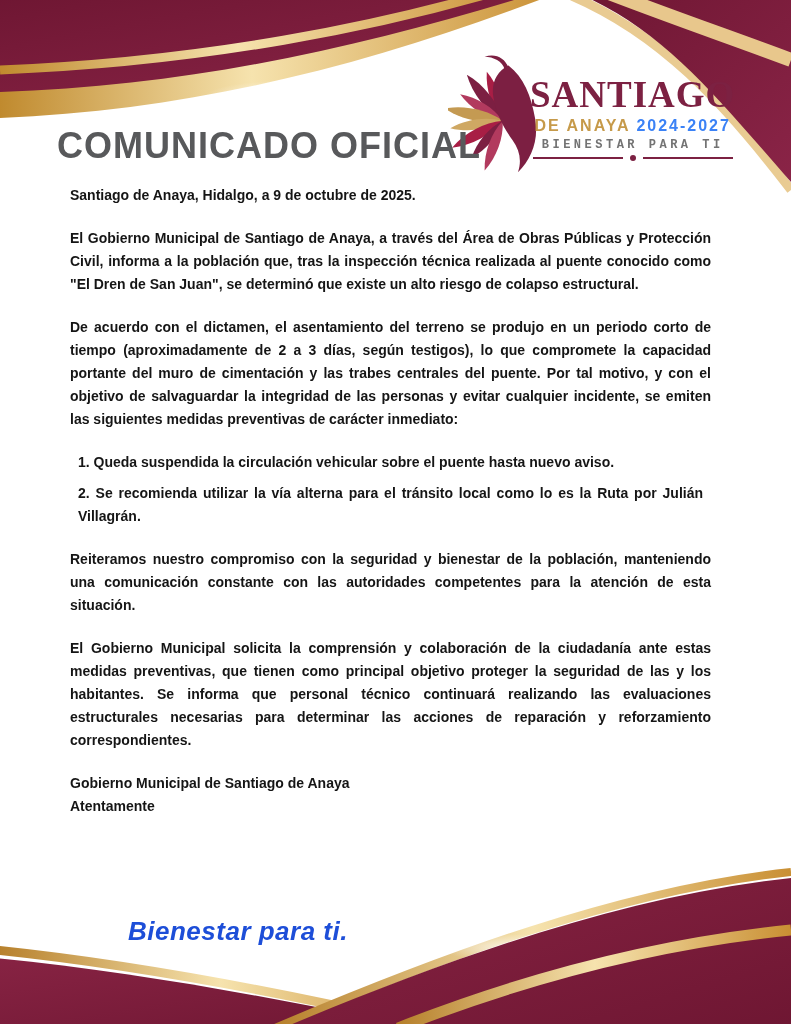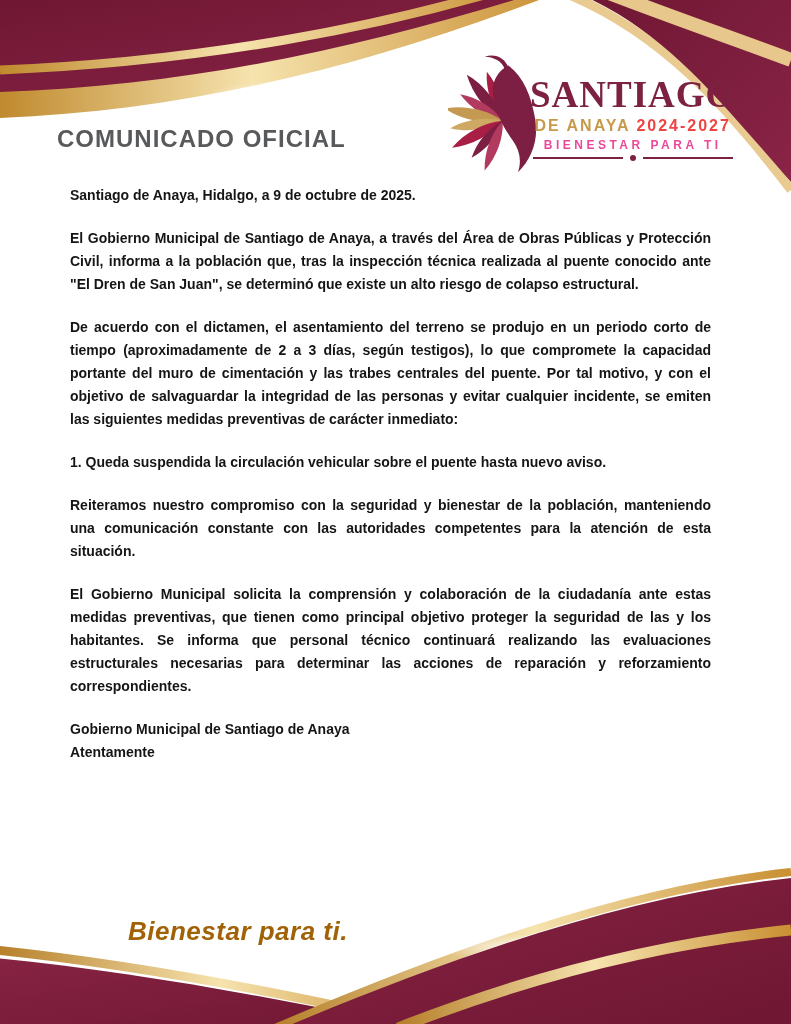--- a/index.html
+++ b/index.html
@@ -30,62 +30,62 @@
     font-family: "Liberation Serif", serif;
     font-weight: 700;
     font-size: 37px;
     line-height: 1;
     color: #7c2142;
     letter-spacing: 1px;
     white-space: nowrap;
   }
   .logo-sub { margin-top: 4px; font-size: 16px; font-weight: 700; letter-spacing: 2px; white-space: nowrap; }
   .logo-sub .gold { color: #c69a4a; margin-top: 12px; }
-  .logo-sub .maroon { color: #ef4444; }
-  .logo-tagline { margin-top: 3px; font-size: 12px; font-weight: 700; letter-spacing: 3.5px; color: #ec4899; white-space: nowrap; }
+  .logo-sub .maroon { color: #3b82f6; }
+  .logo-tagline { margin-top: 3px; font-size: 12px; font-weight: 700; letter-spacing: 3.5px; color: #737373; white-space: nowrap; font-family: Liberation Mono, monospace; }
   .logo-divider { margin-top: 3px; display: flex; align-items: center; gap: 7px; width: 200px; }
   .logo-divider .line { height: 2px; background: #7c2142; flex: 1; }
   .logo-divider .dot { width: 6px; height: 6px; border-radius: 50%; background: #7c2142; }
 
   .doc-title {
     position: absolute;
     top: 125px;
     left: 57px;
-    font-size: 24px;
+    font-size: 36px;
     font-weight: 800;
     letter-spacing: 1px;
     color: #58595b;
     white-space: nowrap;
   }
 
   .content {
     position: absolute;
     top: 184px;
     left: 70px;
     width: 641px;
     color: #151515;
     font-size: 14px;
     font-weight: 700;
     line-height: 23px;
   }
   .content p { margin: 0 0 20px 0; }
   .para { text-align: justify; text-align-last: left; }
   .list-block { margin: 0 0 20px 0; }
-  .list-block p { margin: 0; }
+  .list-block p { margin: 8px; }
   .closing p { margin: 0; }
 
   .footer-tagline {
     position: absolute;
     top: 916px;
     left: 128px;
     font-size: 26px;
     font-weight: 800;
     font-style: italic;
     letter-spacing: 0.5px;
-    color: #a16207;
+    color: #1d4ed8;
   }
 </style>
 </head>
 <body>
 
 <div class="page">
 
   <svg class="deco deco-top" viewBox="0 0 791 210" aria-hidden="true">
     <defs>
       <linearGradient id="goldA" x1="0" y1="0" x2="1" y2="0">
@@ -178,24 +178,25 @@
         <span class="dot"></span>
         <span class="line"></span>
       </div>
     </div>
   </div>
 
   <div class="doc-title">COMUNICADO OFICIAL</div>
 
   <div class="content">
     <p>Santiago de Anaya, Hidalgo, a 9 de octubre de 2025.</p>
-    <p class="para">El Gobierno Municipal de Santiago de Anaya, a través del Área de Obras Públicas y Protección Civil, informa a la población que, tras la inspección técnica realizada al puente conocido ante "El Dren de San Juan", se determinó que existe un alto riesgo de colapso estructural.</p>
+    <p class="para">El Gobierno Municipal de Santiago de Anaya, a través del Área de Obras Públicas y Protección Civil, informa a la población que, tras la inspección técnica realizada al puente conocido como "El Dren de San Juan", se determinó que existe un alto riesgo de colapso estructural.</p>
     <p class="para">De acuerdo con el dictamen, el asentamiento del terreno se produjo en un periodo corto de tiempo (aproximadamente de 2 a 3 días, según testigos), lo que compromete la capacidad portante del muro de cimentación y las trabes centrales del puente. Por tal motivo, y con el objetivo de salvaguardar la integridad de las personas y evitar cualquier incidente, se emiten las siguientes medidas preventivas de carácter inmediato:</p>
     <div class="list-block">
       <p class="para">1. Queda suspendida  la circulación vehicular sobre el puente hasta nuevo aviso.</p>
+      <p class="para">2. Se recomienda utilizar la vía alterna para el tránsito local como lo es la Ruta por Julián Villagrán.</p>
     </div>
     <p class="para">Reiteramos nuestro compromiso con la seguridad y bienestar de la población, manteniendo una comunicación constante con las autoridades competentes para la atención de esta situación.</p>
     <p class="para">El Gobierno Municipal solicita la comprensión y colaboración de la ciudadanía ante estas medidas preventivas, que tienen como principal objetivo proteger la seguridad de las y los habitantes. Se informa que personal técnico continuará realizando las evaluaciones estructurales necesarias para determinar las acciones de reparación y reforzamiento correspondientes.</p>
     <div class="closing">
       <p>Gobierno Municipal de Santiago de Anaya</p>
       <p>Atentamente</p>
     </div>
   </div>
 
   <div class="footer-tagline">Bienestar para ti.</div>

